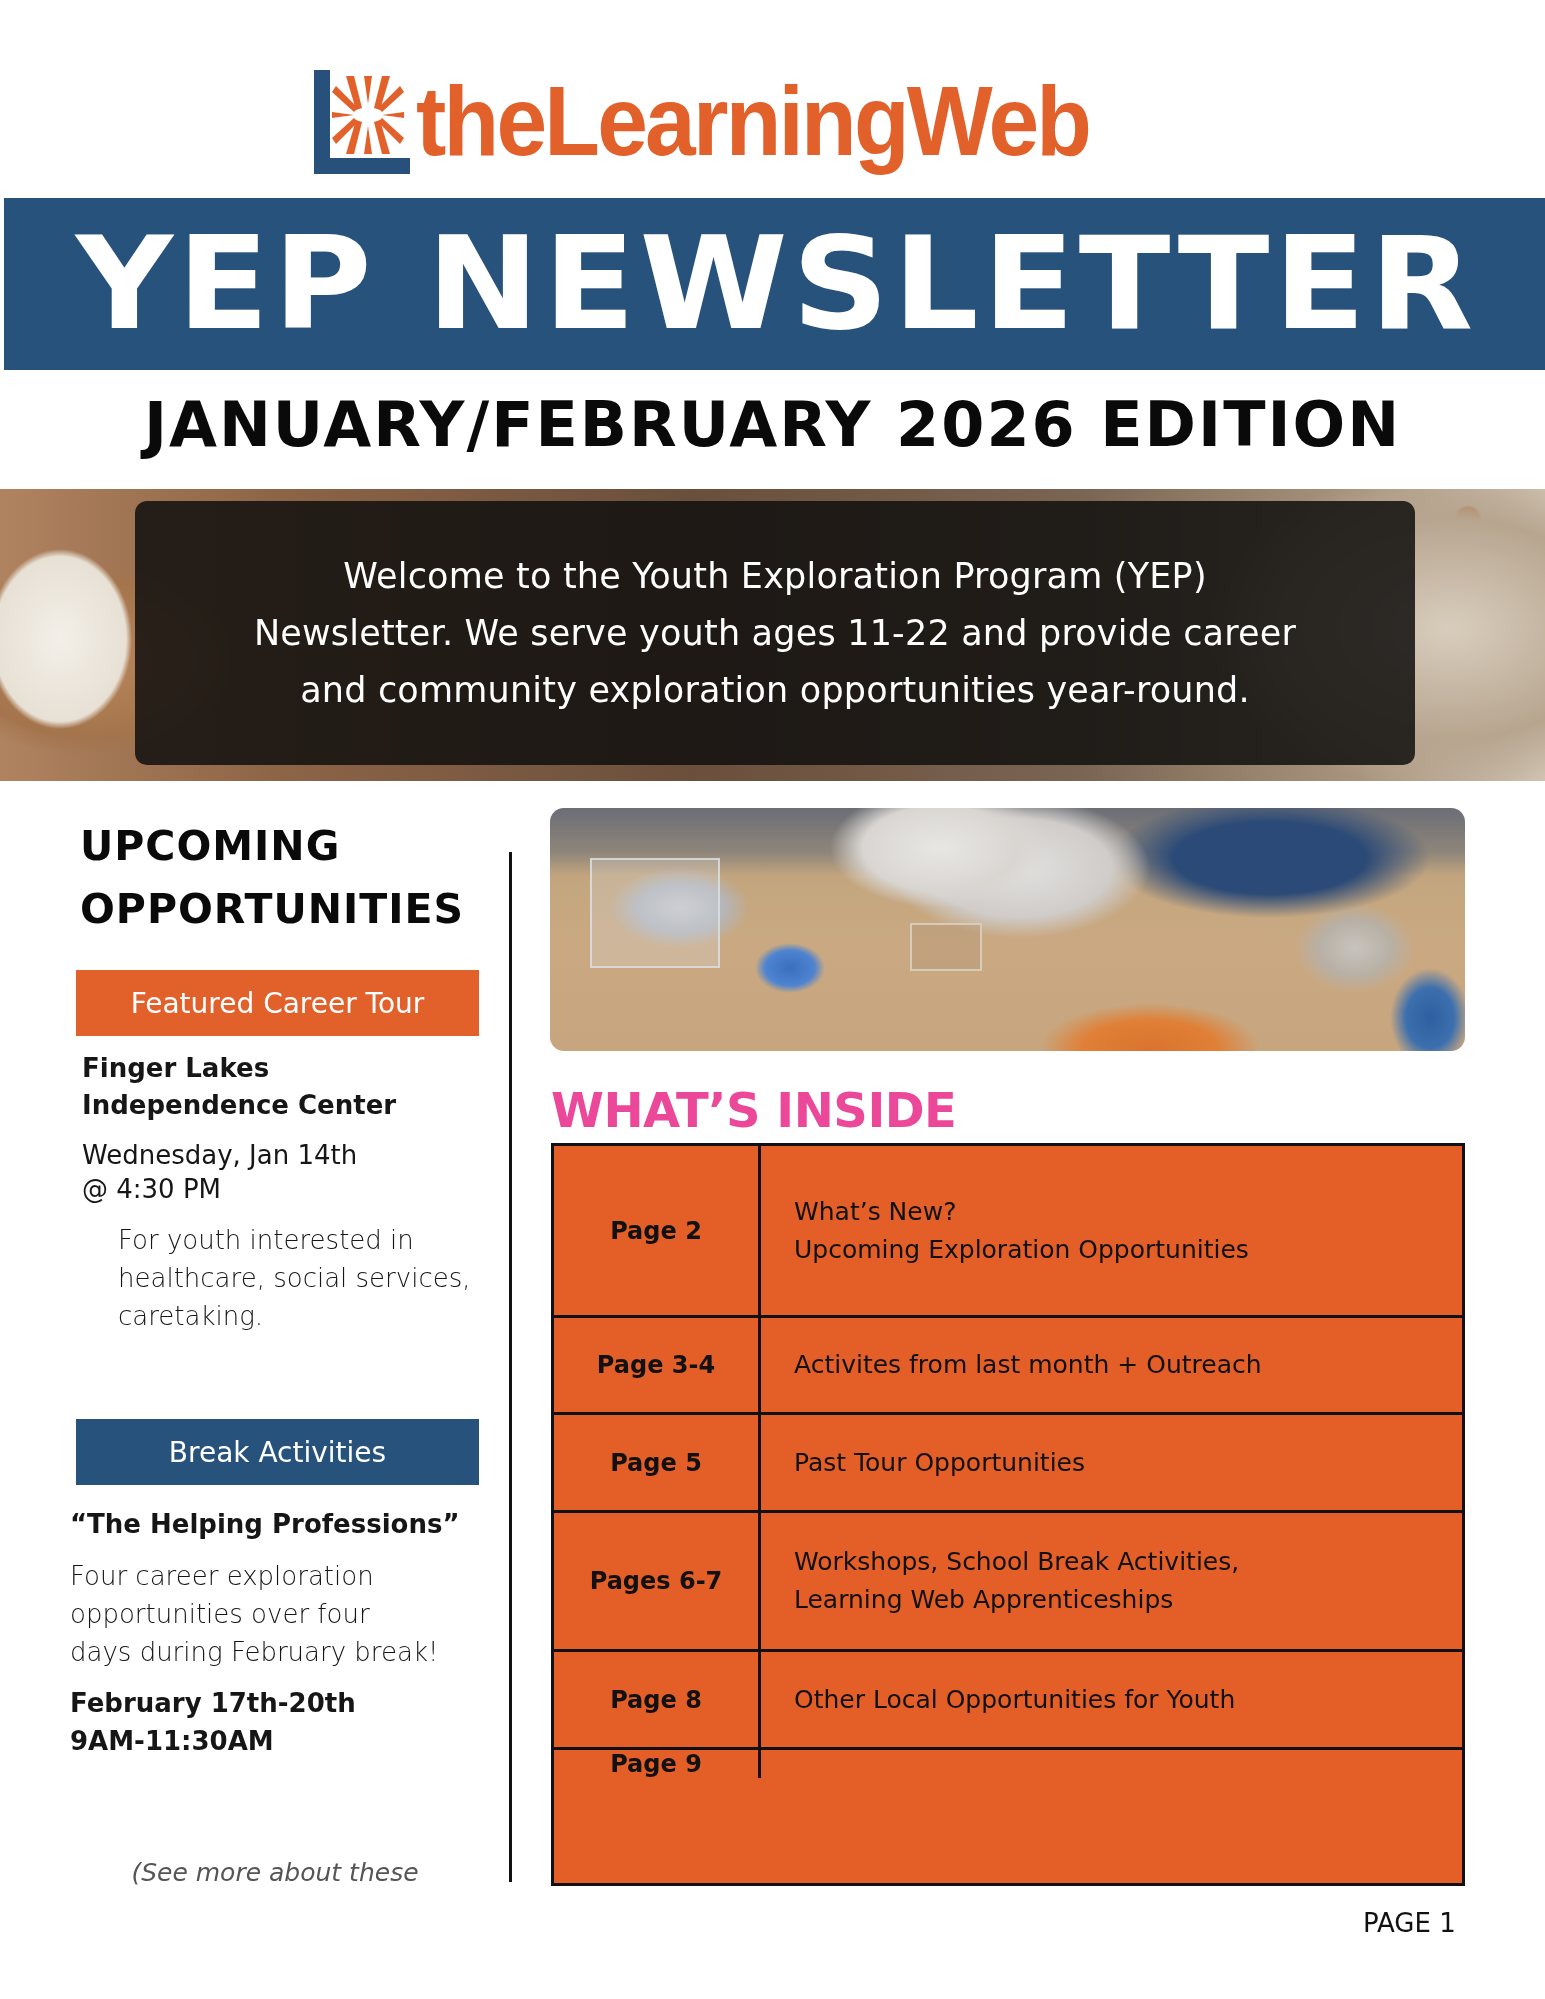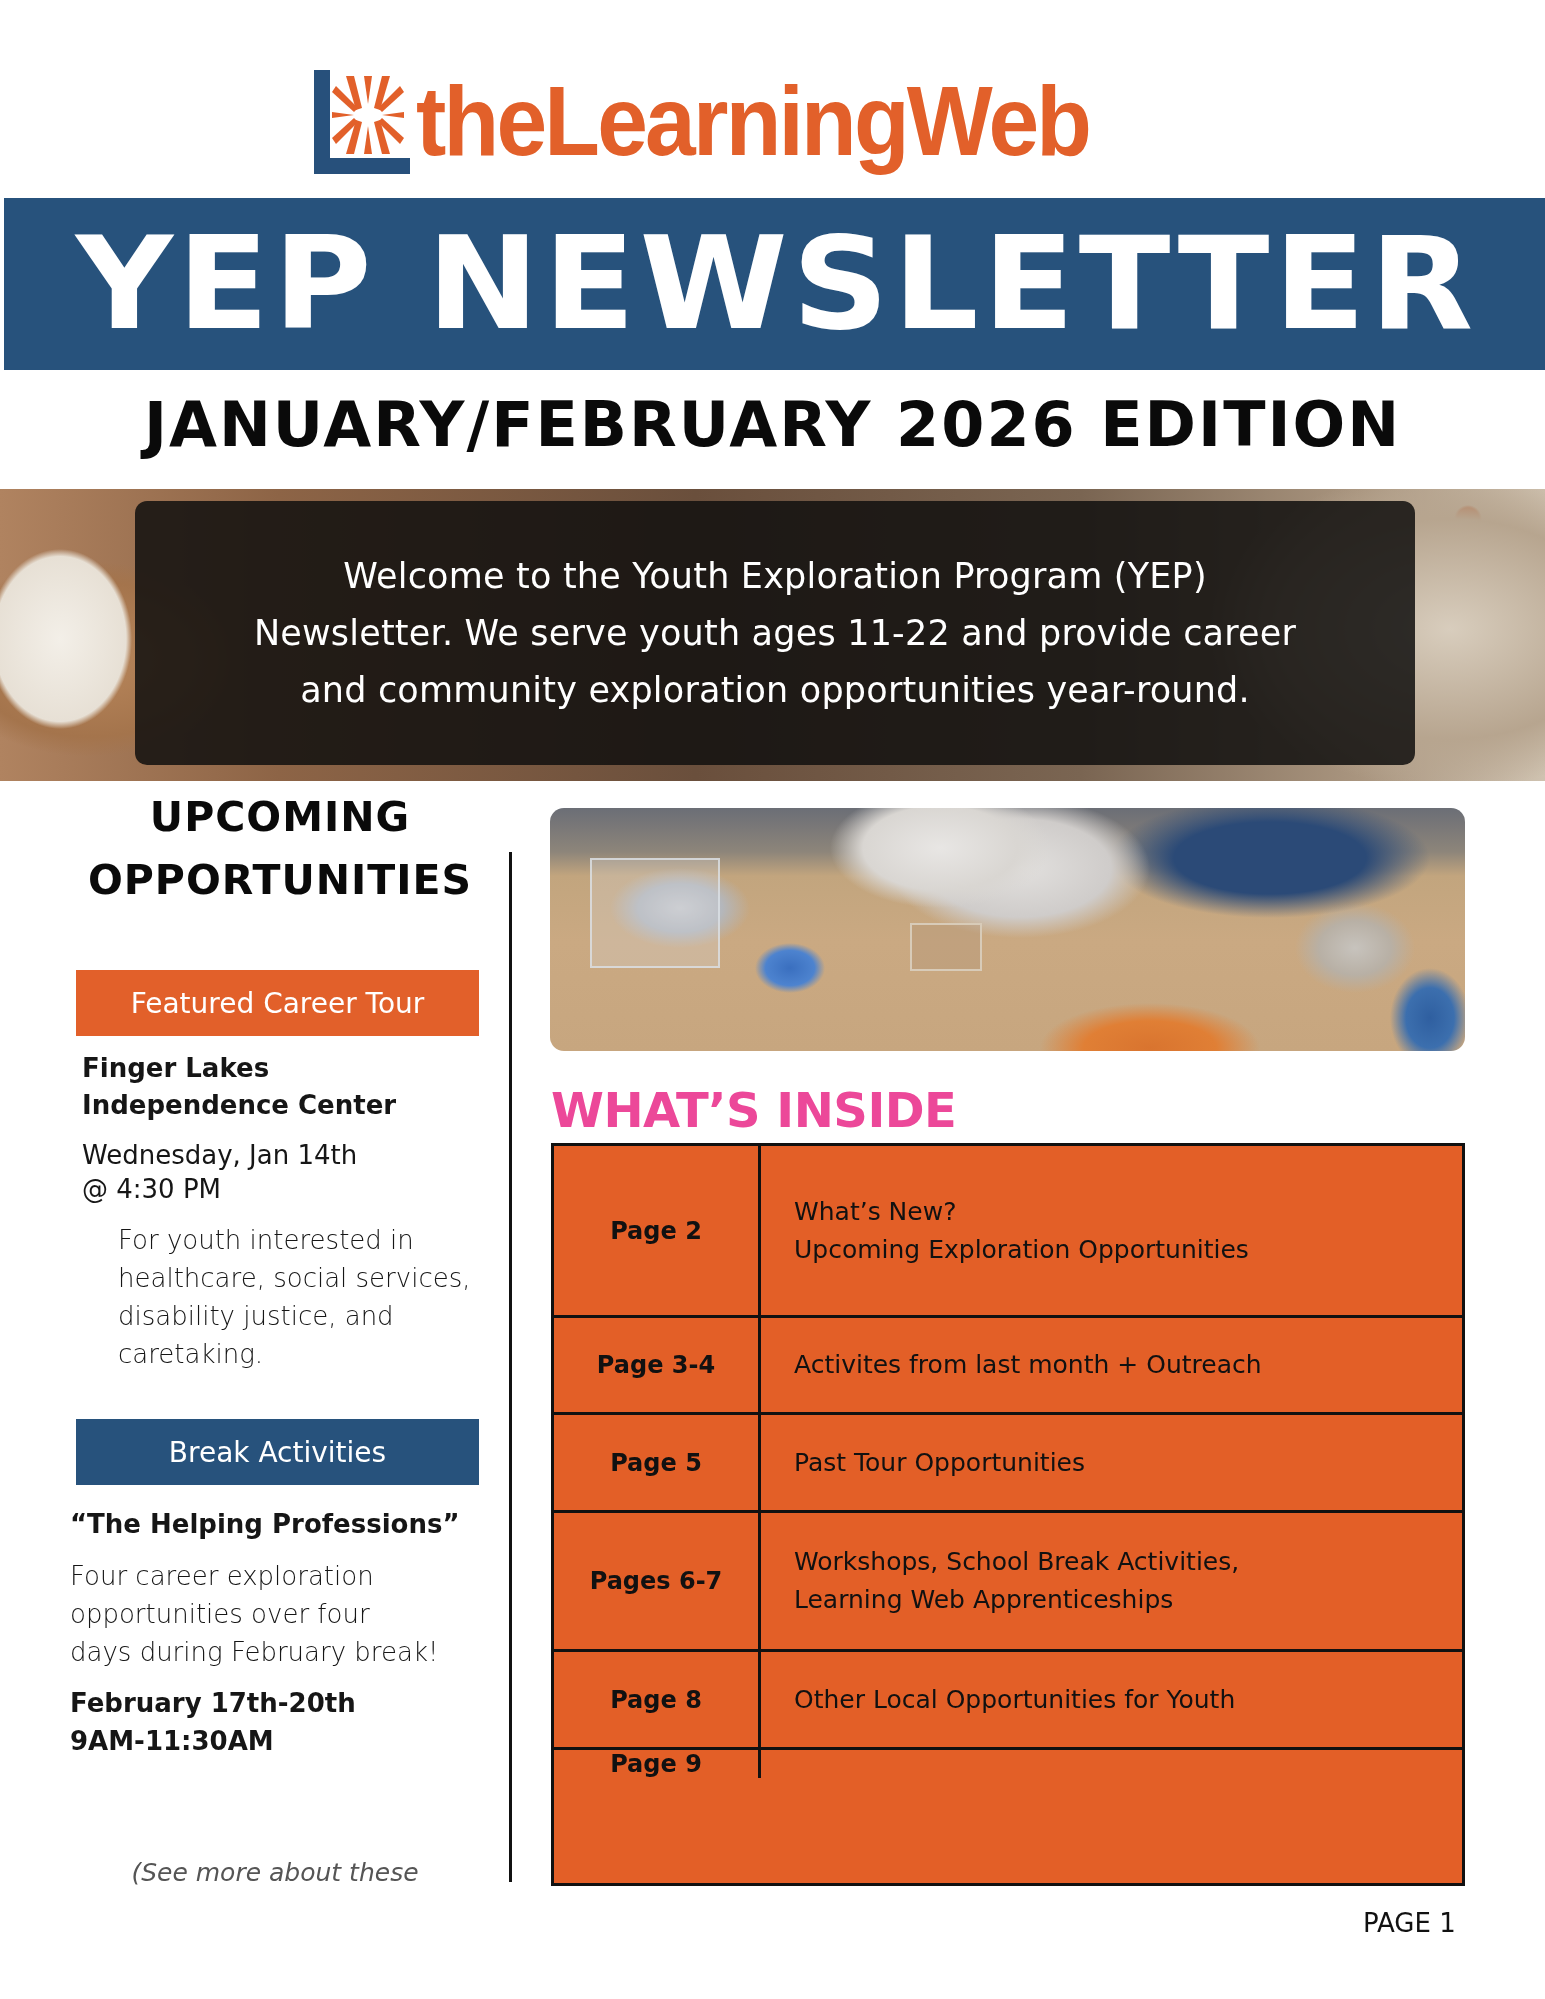--- a/index.html
+++ b/index.html
@@ -25,21 +25,21 @@
       background:
         radial-gradient(ellipse 120px 150px at 60px 150px, #f3efe8 0%, #e7e0d5 55%, transparent 60%),
         radial-gradient(ellipse 200px 130px at 90px 170px, #b9875c 0%, #a4744c 60%, transparent 75%),
         radial-gradient(ellipse 300px 200px at 1450px 140px, #d8cdbd 0%, #b7a58f 55%, transparent 80%),
         radial-gradient(circle 14px at 1468px 30px, #b3552a 0%, #b3552a 80%, transparent 100%),
         linear-gradient(90deg, #b08360 0%, #8d6446 18%, #6a4f3c 45%, #7a6552 70%, #a9957f 88%, #cfc2b0 100%); padding-left: 36px; }
     .hero-overlay { position: absolute; left: 135px; top: 12px; width: 1280px; height: 264px; background: rgba(18,16,15,0.86); border-radius: 12px; display: flex; flex-direction: column; align-items: center; justify-content: center; }
     .hero-overlay p { color: #fff; font-family: "DejaVu Sans", sans-serif; font-size: 35px; line-height: 57px; text-align: center; font-weight: 400; letter-spacing: 0.2px; }
 
     
-    .left-col { position: absolute; left: 80px; top: 786px; width: 400px; text-align: center; }
+    .left-col { position: absolute; left: 80px; top: 815px; width: 400px; }
     .upcoming-title { font-family: "DejaVu Sans", sans-serif; font-weight: 800; font-size: 41px; line-height: 63px; color: #0a0a0a; letter-spacing: 1px; }
     .tag-box { position: absolute; left: 76px; width: 403px; height: 66px; display: flex; align-items: center; justify-content: center; color: #fff; font-family: "DejaVu Sans", sans-serif; font-size: 28px; }
     .tag-orange { top: 970px; background: #e2602a; }
     .tag-blue { top: 1419px; background: #27527c; }
     .txt { position: absolute; font-family: "DejaVu Sans", sans-serif; color: #161616; }
     .venue { left: 82px; top: 1050px; font-weight: 700; font-size: 26px; line-height: 37px; }
     .when { left: 82px; top: 1138px; font-size: 26px; line-height: 34px; }
     .desc { left: 82px; top: 1221px; font-size: 26px; line-height: 38px; font-weight: 300; margin-left: 36px; }
     .helping { left: 70px; top: 1506px; font-weight: 700; font-size: 26px; line-height: 36px; }
     .break-desc { left: 70px; top: 1557px; font-size: 26px; line-height: 38px; font-weight: 300; }
@@ -124,21 +124,20 @@
   <div>Finger Lakes</div>
   <div>Independence Center</div>
 </div>
 <div class="txt when">
   <div>Wednesday, Jan 14th</div>
   <div>@ 4:30 PM</div>
 </div>
 <div class="txt desc">
   <div>For youth interested in</div>
   <div>healthcare, social services,</div>
-  <div>disability justice, and</div>
   <div>caretaking.</div>
 </div>
 
 <div class="tag-box tag-blue">Break Activities</div>
 
 <div class="txt helping">“The Helping Professions”</div>
 <div class="txt break-desc">
   <div>Four career exploration</div>
   <div>opportunities over four</div>
   <div>days during February break!</div>

